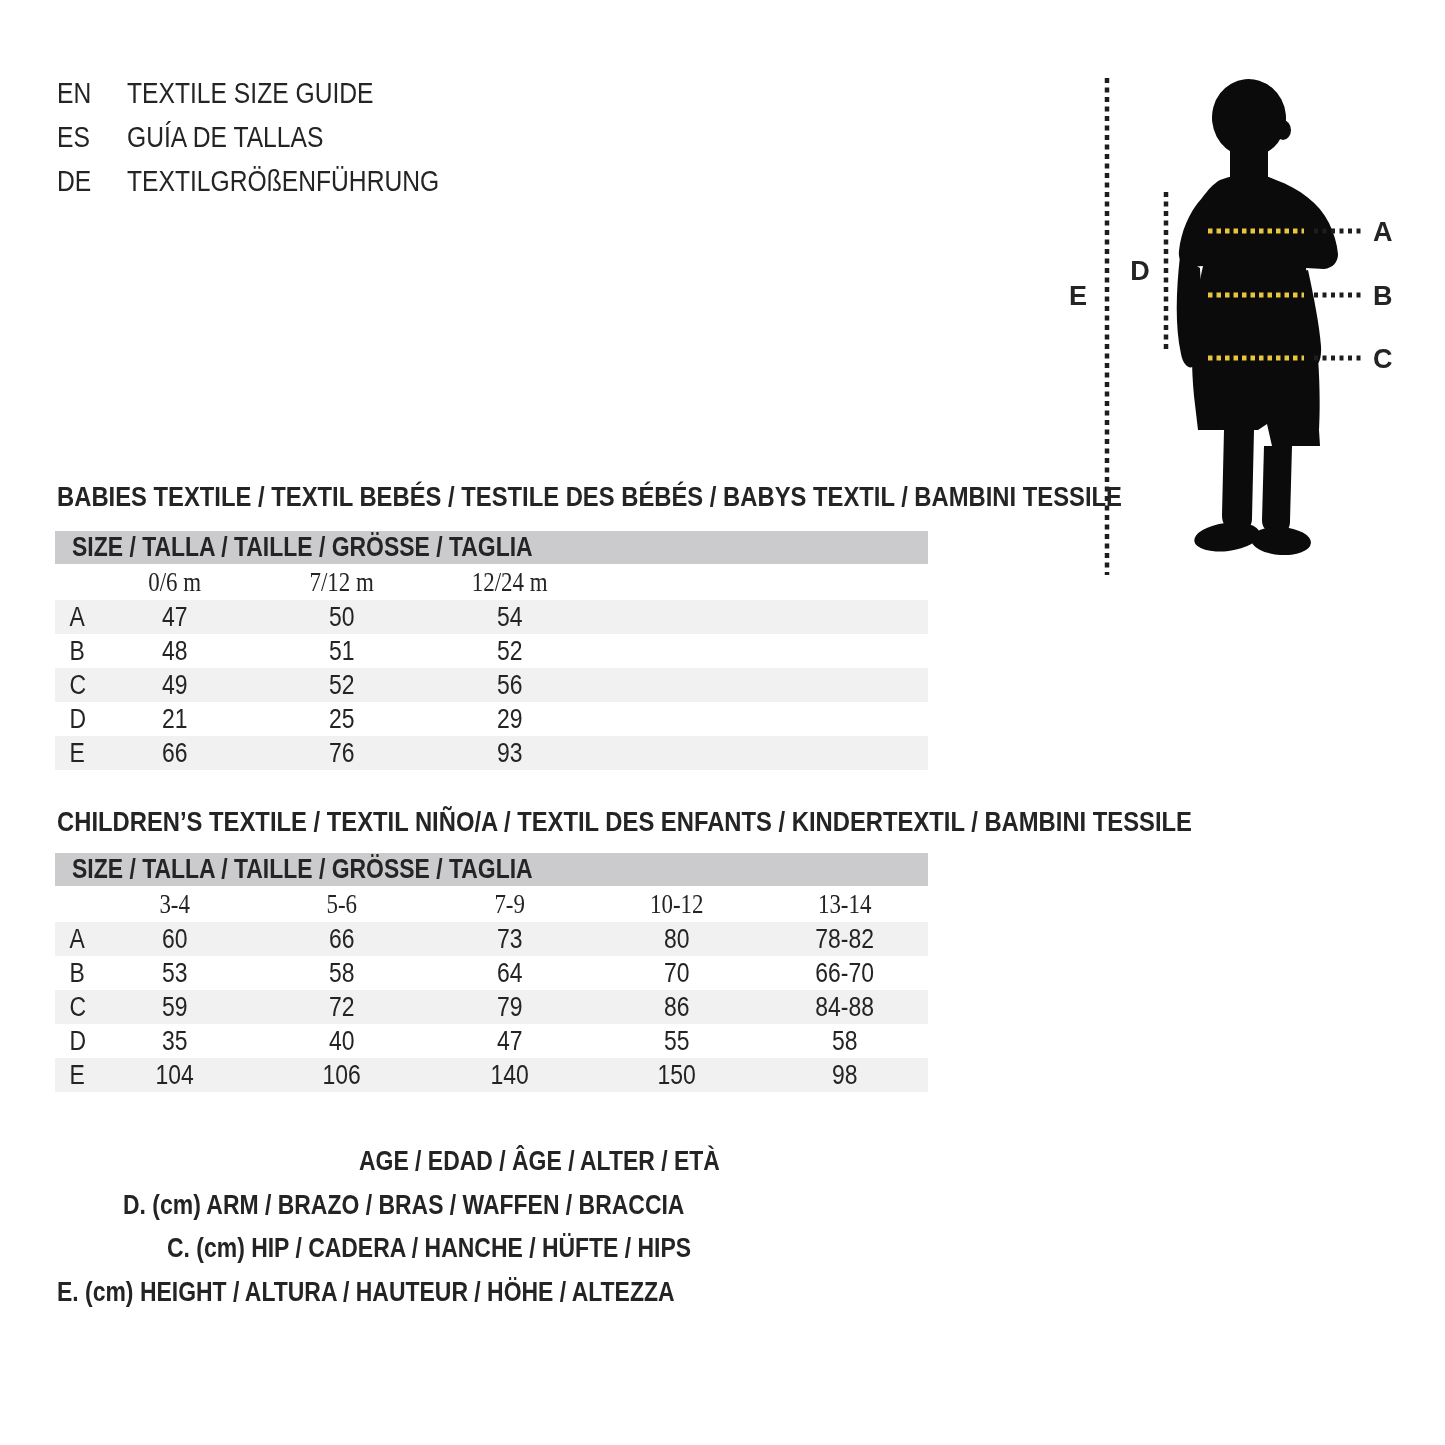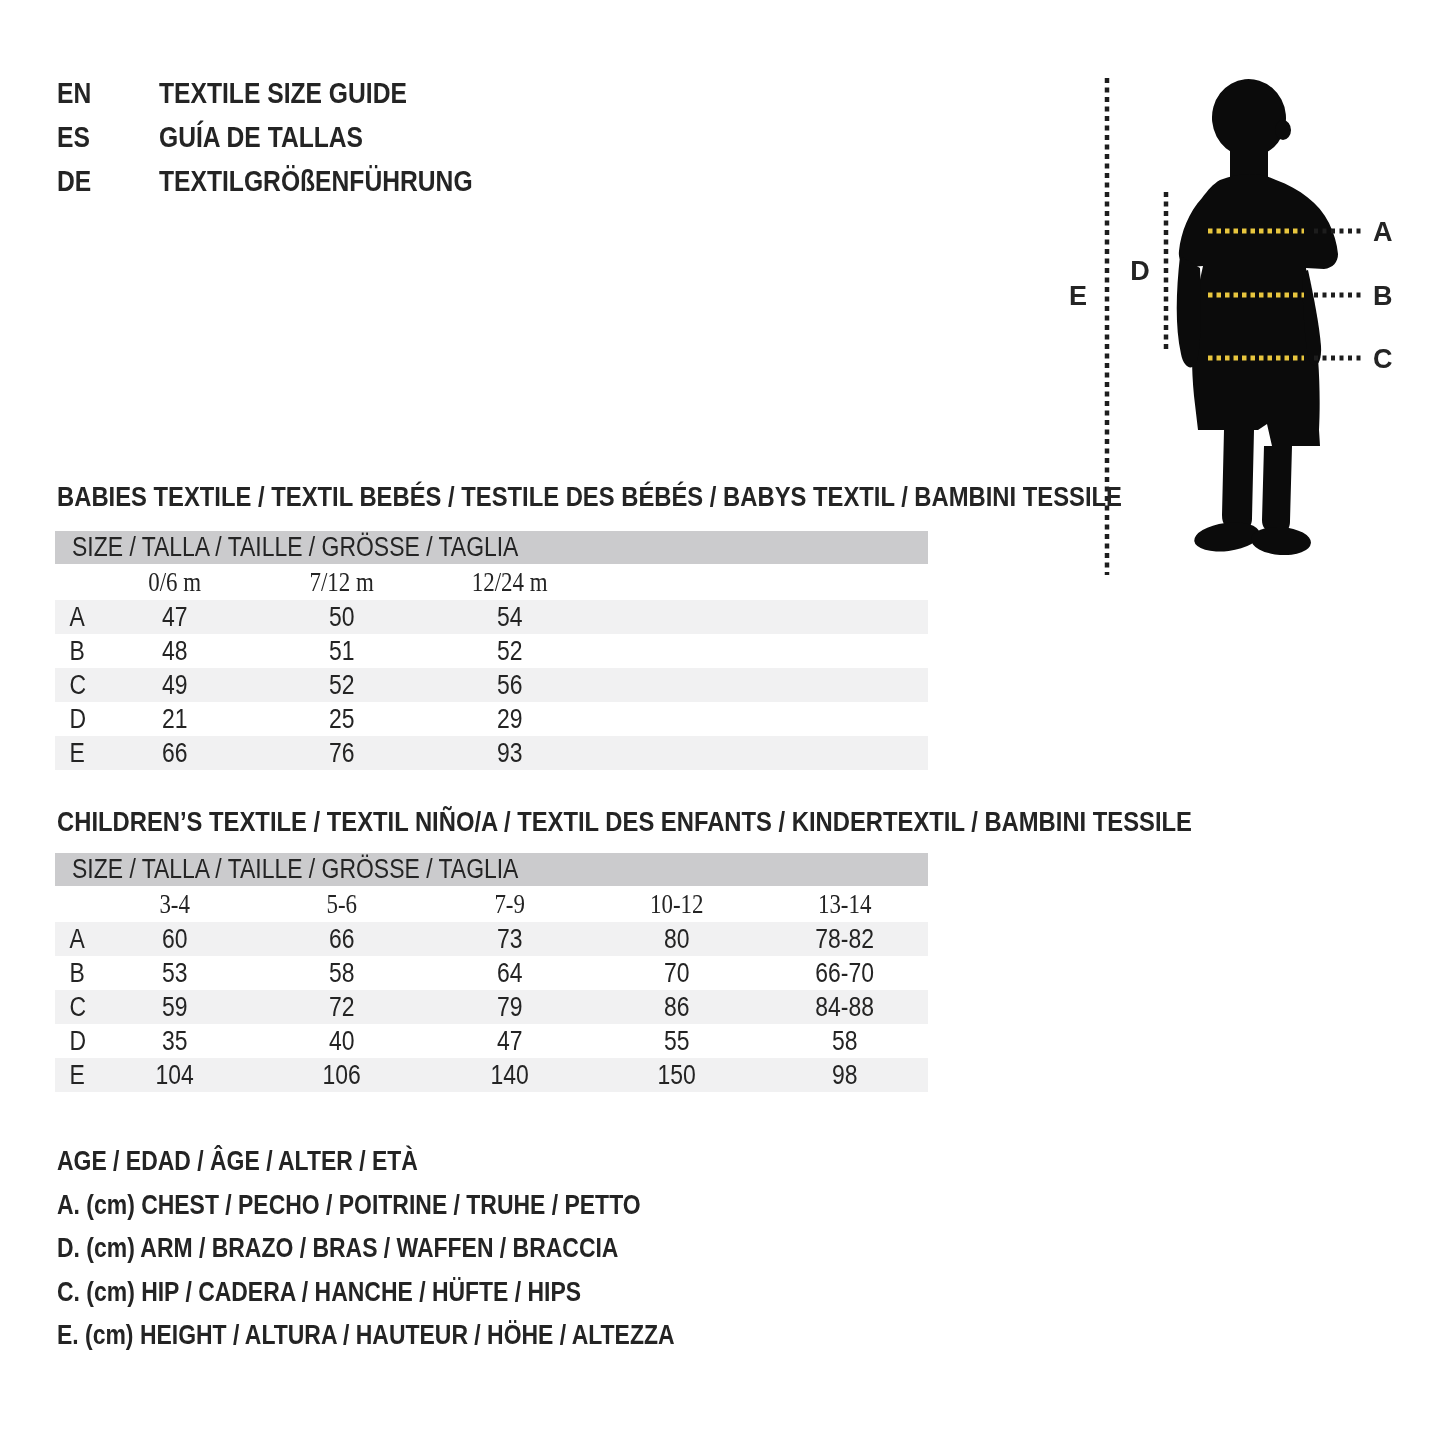--- a/index.html
+++ b/index.html
@@ -5,45 +5,45 @@
   html,body { margin:0; padding:0; background:#ffffff; }
   .canvas {
     position:relative; width:1445px; height:1445px; background:#ffffff;
     overflow:hidden; color:#242424;
     font-family:"Liberation Sans","DejaVu Sans",sans-serif;
   }
   .cond { display:inline-block; transform:scaleX(.85); transform-origin:0 50%; white-space:nowrap; }
 
   
   .lang-block { position:absolute; left:57px; top:71px; }
-  .lang-row { height:44px; display:flex; align-items:center; font-weight:700; font-size:29px;gap:32px; }
+  .lang-row { height:44px; display:flex; align-items:center; font-weight:400; font-size:29px; }
   .lang-row .code { width:70px; }
 
   
   .section-heading {
     position:absolute; left:57px; font-size:28px; font-weight:700;
     white-space:nowrap; transform:scaleX(.85); transform-origin:0 50%;
   }
 
   
   .size-table { position:absolute; left:55px; width:873px; font-size:27px; }
   .bar {
     height:33px; background:#cbcbcd; display:flex; align-items:center;
-    padding-left:17px; box-sizing:border-box; font-weight:400;
+    padding-left:17px; box-sizing:border-box; font-weight:700;
   }
   .grid { display:grid; grid-template-columns:36px 1fr 1fr 1fr 1fr 1fr; align-items:center; }
   .cols { height:36px;font-family:Liberation Serif, serif; }
   .row  { height:34px; }
   .row.odd { background:#f1f1f2; }
   .cell { text-align:center; transform:scaleX(.85); white-space:nowrap; }
   .cell.lbl { text-align:left; padding-left:17px; transform-origin:0 50%; }
 
   
   .legend { position:absolute; left:57px; top:1140px; font-size:27px; font-weight:700; }
-  .legend-line { height:43.5px; display:flex; align-items:center; }
+  .legend-line { height:43.5px; display:flex; align-items:center;justify-content:flex-end; }
 
   
   .figure { position:absolute; left:1060px; top:60px; width:385px; height:545px; }
   .figure text { font-family:"Liberation Sans","DejaVu Sans",sans-serif; font-size:27px; font-weight:700; fill:#242424; }
   .dash-v { stroke:#1d1d1d; stroke-width:4.5; stroke-dasharray:5 4.5; }
   .dash-y { stroke:#e8c63e; stroke-width:5;  stroke-dasharray:4.5 4; }
   .dash-b { stroke:#1d1d1d; stroke-width:5;  stroke-dasharray:4 4.5; }
 </style>
 </head>
 <body>
@@ -223,23 +223,20 @@
       <div class="cell">150</div>
       <div class="cell">98</div>
     </div>
   </div>
 
   <div class="legend">
     <div class="legend-line">
       <span class="cond">AGE / EDAD / ÂGE / ALTER / ETÀ</span>
     </div>
     <div class="legend-line">
-      <span class="cond">A. (cm) CHEST / PECHO / POITRINE / TRUHE / PETTO</span>
-    </div>
-    <div class="legend-line">
       <span class="cond">D. (cm) ARM / BRAZO / BRAS / WAFFEN / BRACCIA</span>
     </div>
     <div class="legend-line">
       <span class="cond">C. (cm) HIP / CADERA / HANCHE / HÜFTE / HIPS</span>
     </div>
     <div class="legend-line">
       <span class="cond">E. (cm) HEIGHT / ALTURA / HAUTEUR / HÖHE / ALTEZZA</span>
     </div>
   </div>
 

